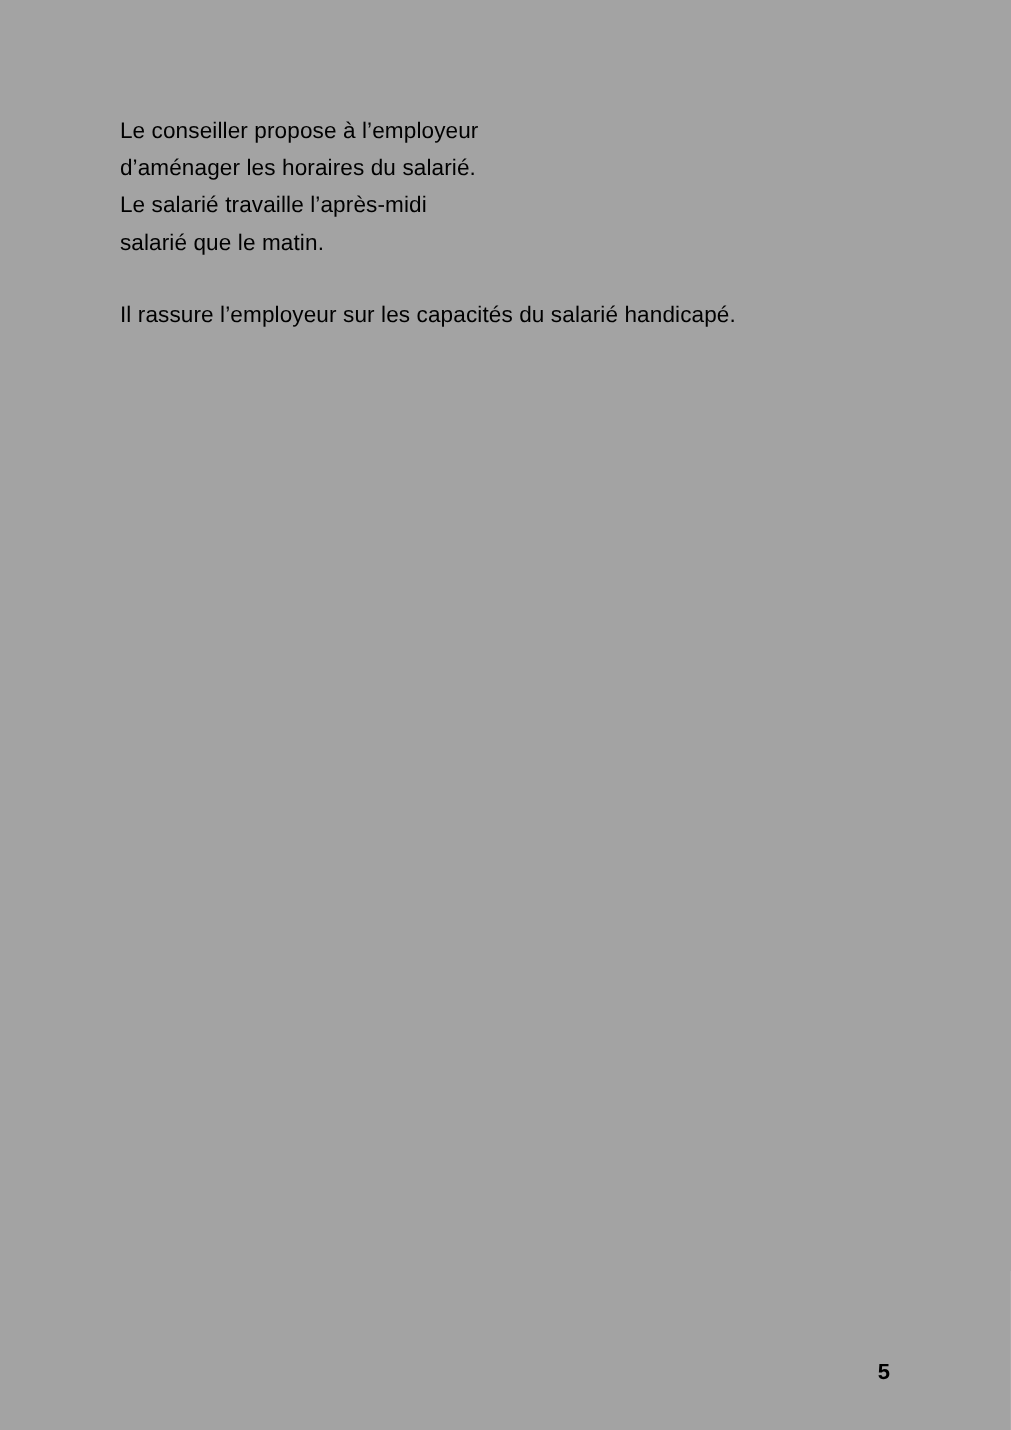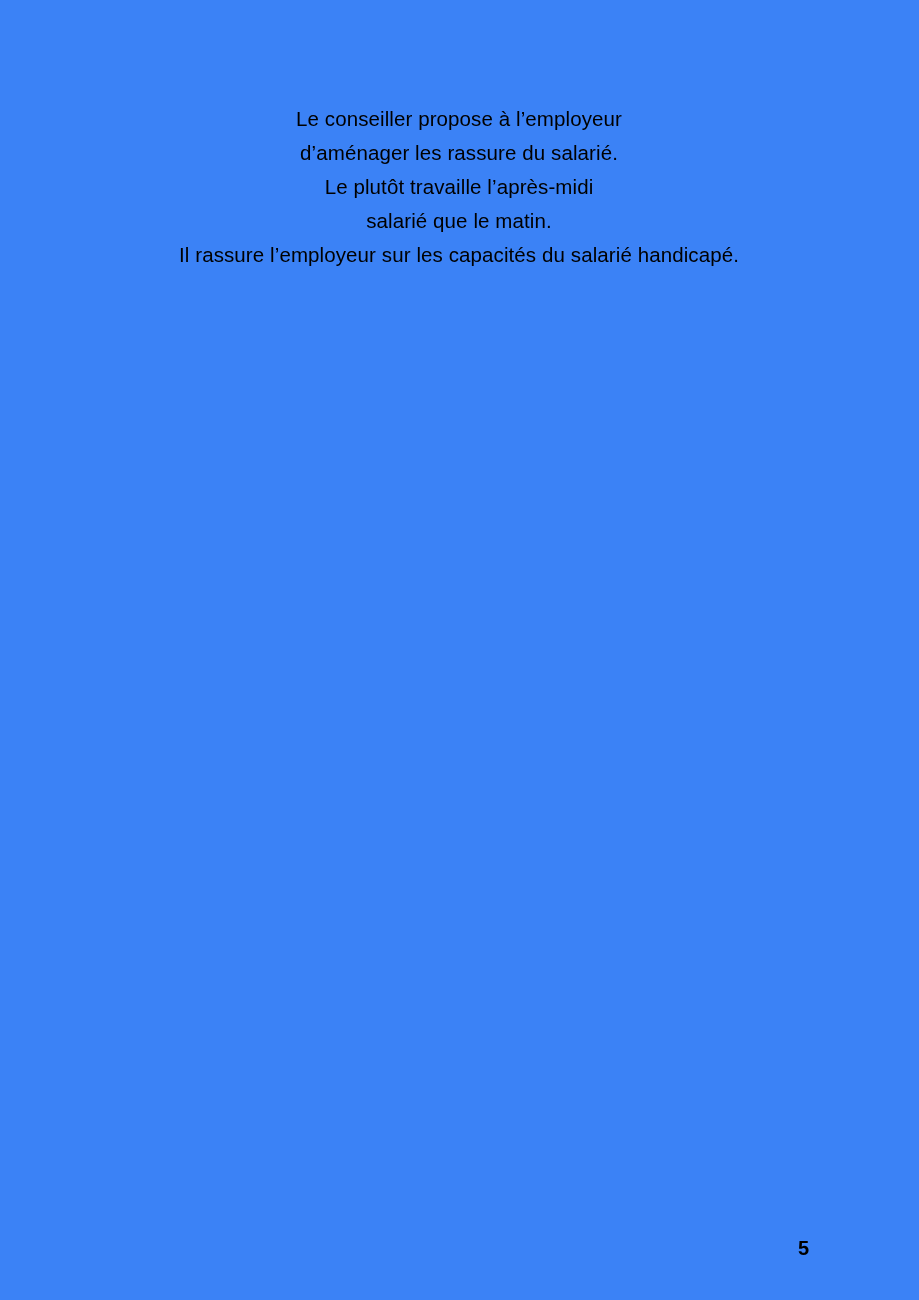--- a/index.html
+++ b/index.html
@@ -14,63 +14,63 @@
     color: #000000;
     position: relative;
     overflow: hidden;
   }
   .page {
     position: absolute;
     top: 0;
     left: 0;
     width: 919px;
     height: 1300px;
-    background: #3b82f6;
-    text-align: center;
+    background: #a3a3a3;
   }
   .content {
     position: absolute;
     left: 109px;
     top: 102px;
     width: 700px;
   }
   .para {
     margin: 0 0 0 0;
     font-size: 20.5px;
     line-height: 34px;
     letter-spacing: 0.1px;
     color: #000000;
   }
   .para .line {
     display: block;
     white-space: pre;
   }
   .para + .para {
+    margin-top: 32px;
   }
   .page-number {
     position: absolute;
     right: 110px;
     bottom: 42px;
     font-size: 20px;
     font-weight: bold;
     color: #000000;
     line-height: 1;
   }
 </style>
 </head>
 <body>
 
 <div class="page">
 
   <div class="content">
 
     <p class="para">
       <span class="line">Le conseiller propose à l’employeur</span>
-      <span class="line">d’aménager les rassure du salarié.</span>
-      <span class="line">Le plutôt travaille l’après-midi</span>
+      <span class="line">d’aménager les horaires du salarié.</span>
+      <span class="line">Le salarié travaille l’après-midi</span>
       <span class="line">salarié que le matin.</span>
     </p>
 
     <p class="para">
       <span class="line">Il rassure l’employeur sur les capacités du salarié handicapé.</span>
     </p>
 
   </div>
 
   <div class="page-number">5</div>

